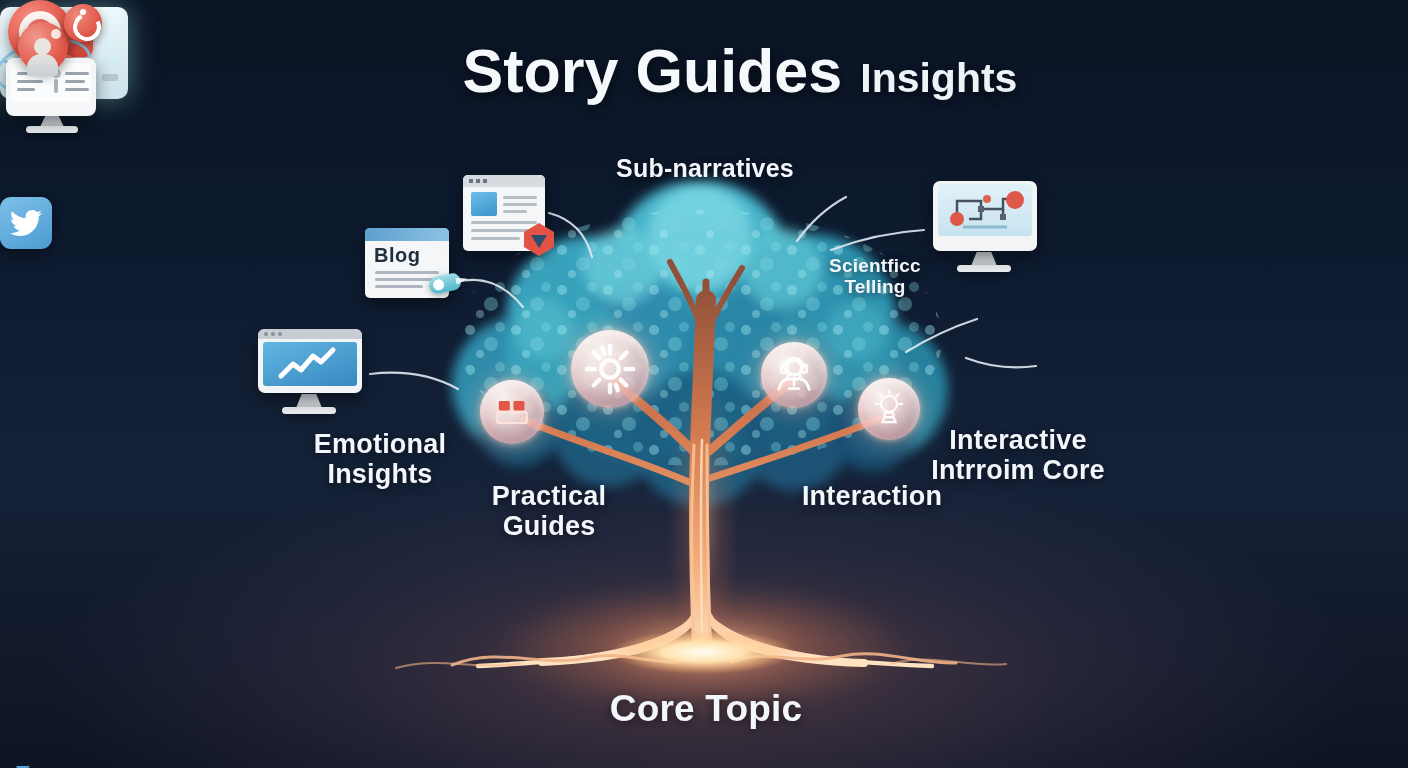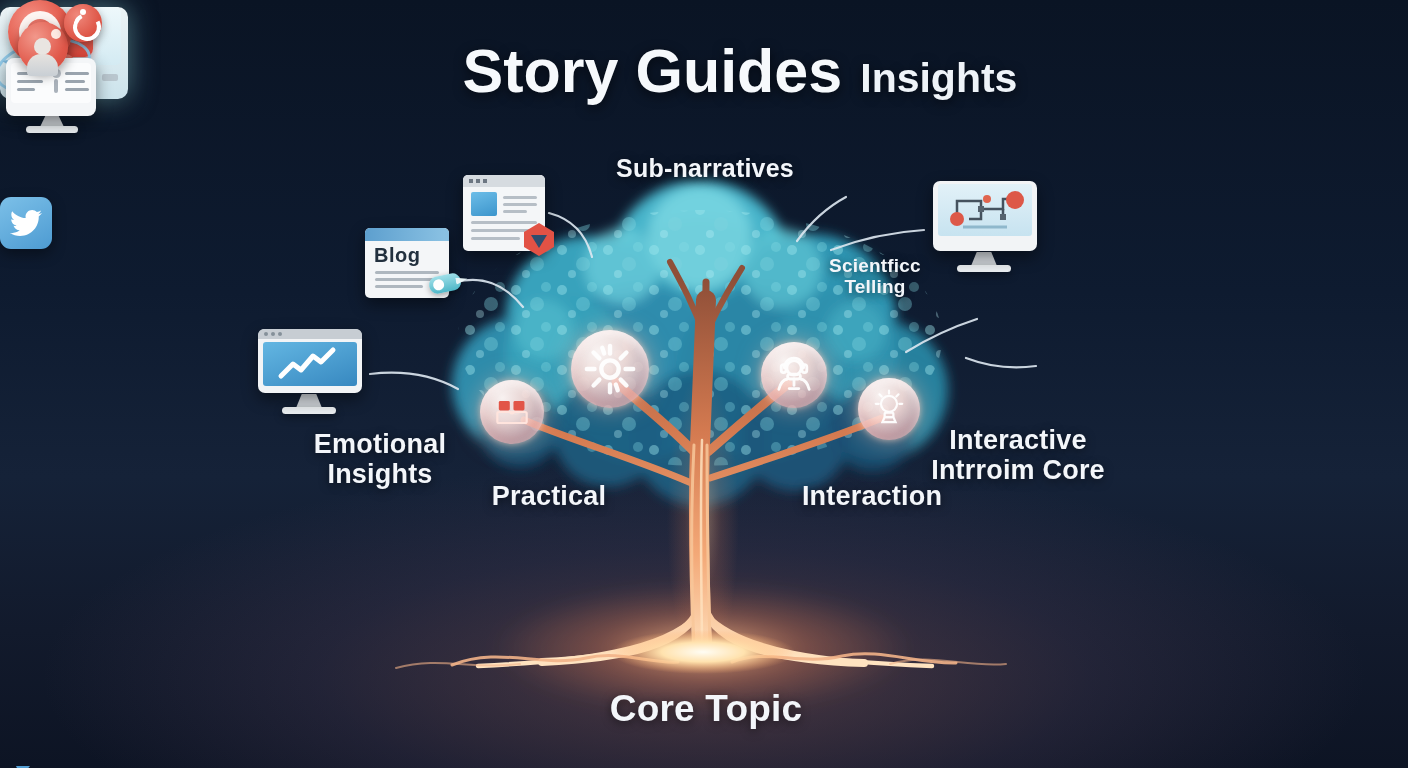--- a/index.html
+++ b/index.html
@@ -241,20 +241,21 @@
     <span class="t-suffix">Insights</span>
   </div>
 
   <div class="label" id="label-sub">Sub-narratives</div>
   <div class="label" id="label-emotional">
     <span>Emotional</span>
     <span>Insights</span>
   </div>
   <div class="label" id="label-practical">
     <span>Practical</span>
+    <span>Guides</span>
   </div>
   <div class="label" id="label-community">
     <span>Interaction</span>
   </div>
   <div class="label" id="label-scientific">
     <span>Scientficc</span>
     <span>Telling</span>
   </div>
   <div class="label" id="label-interactive">
     <span>Interactive</span>

